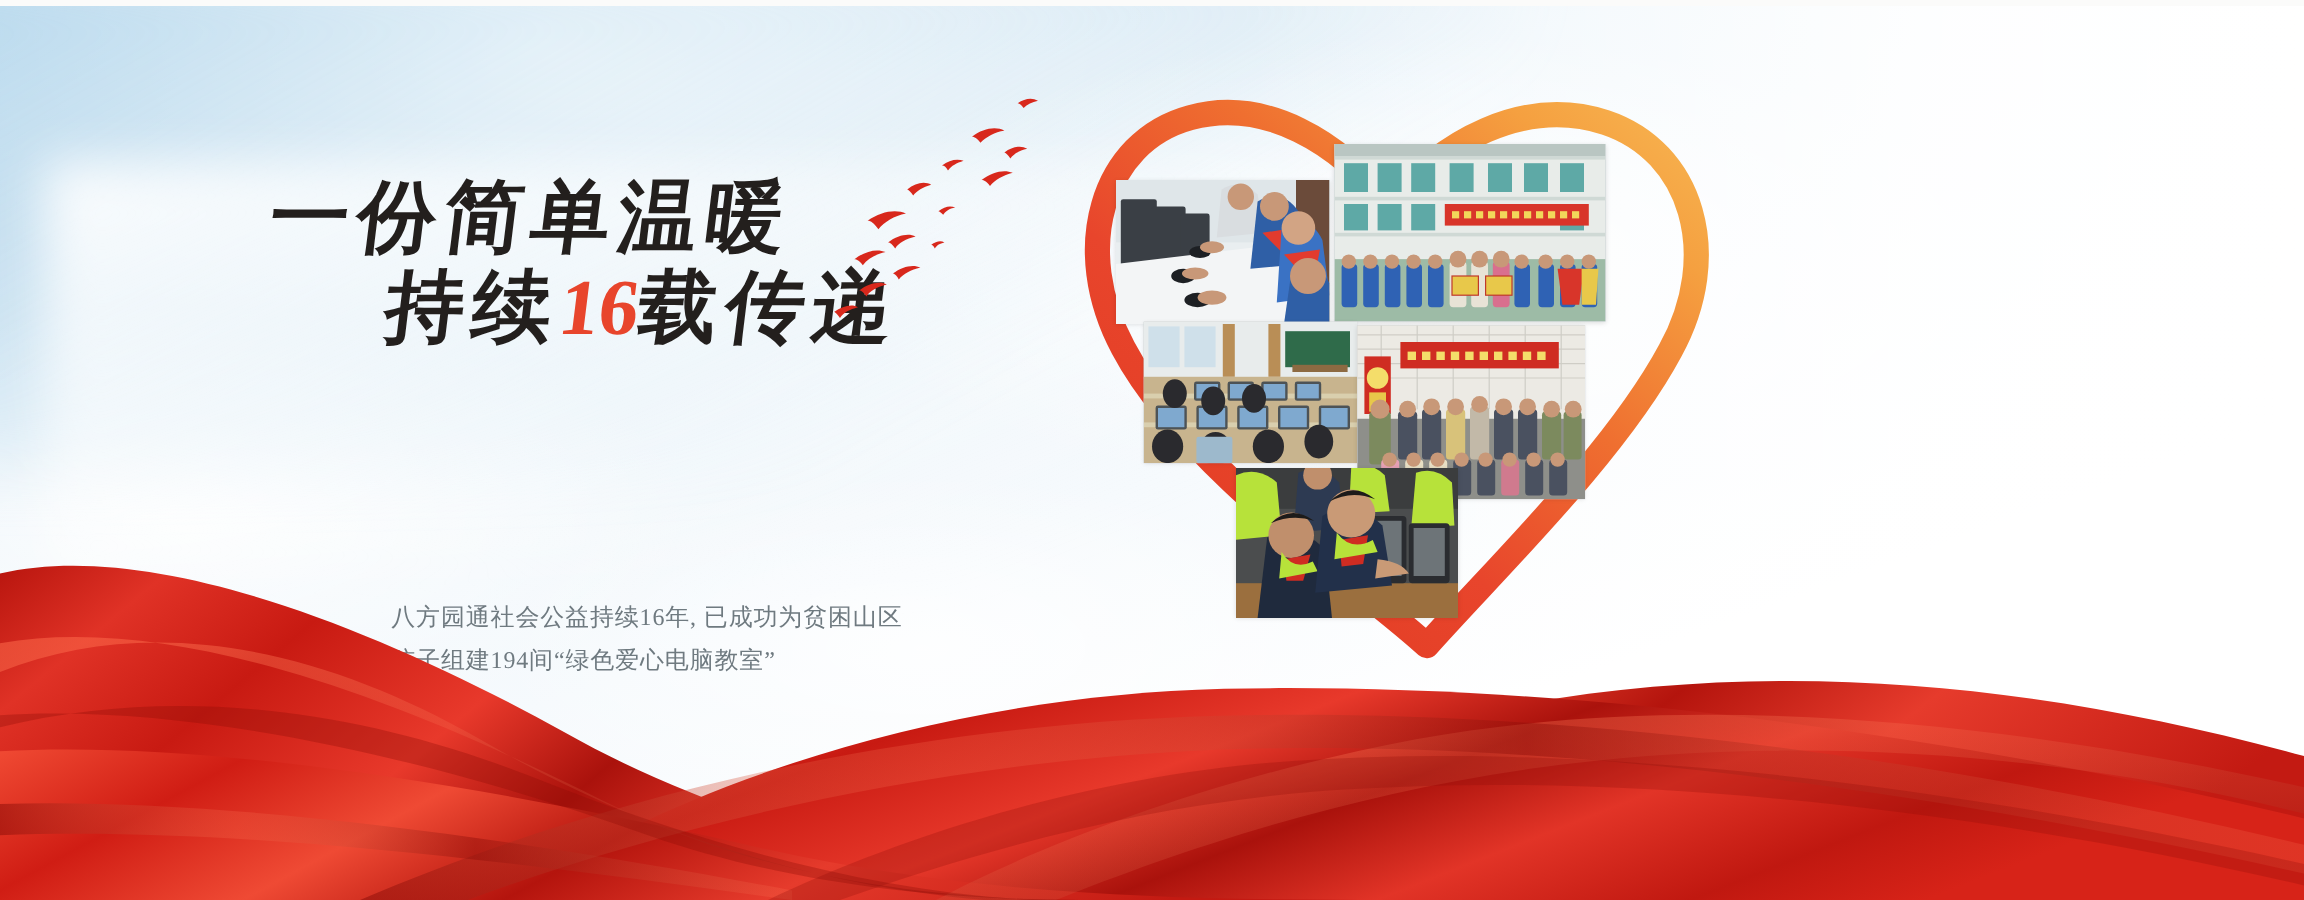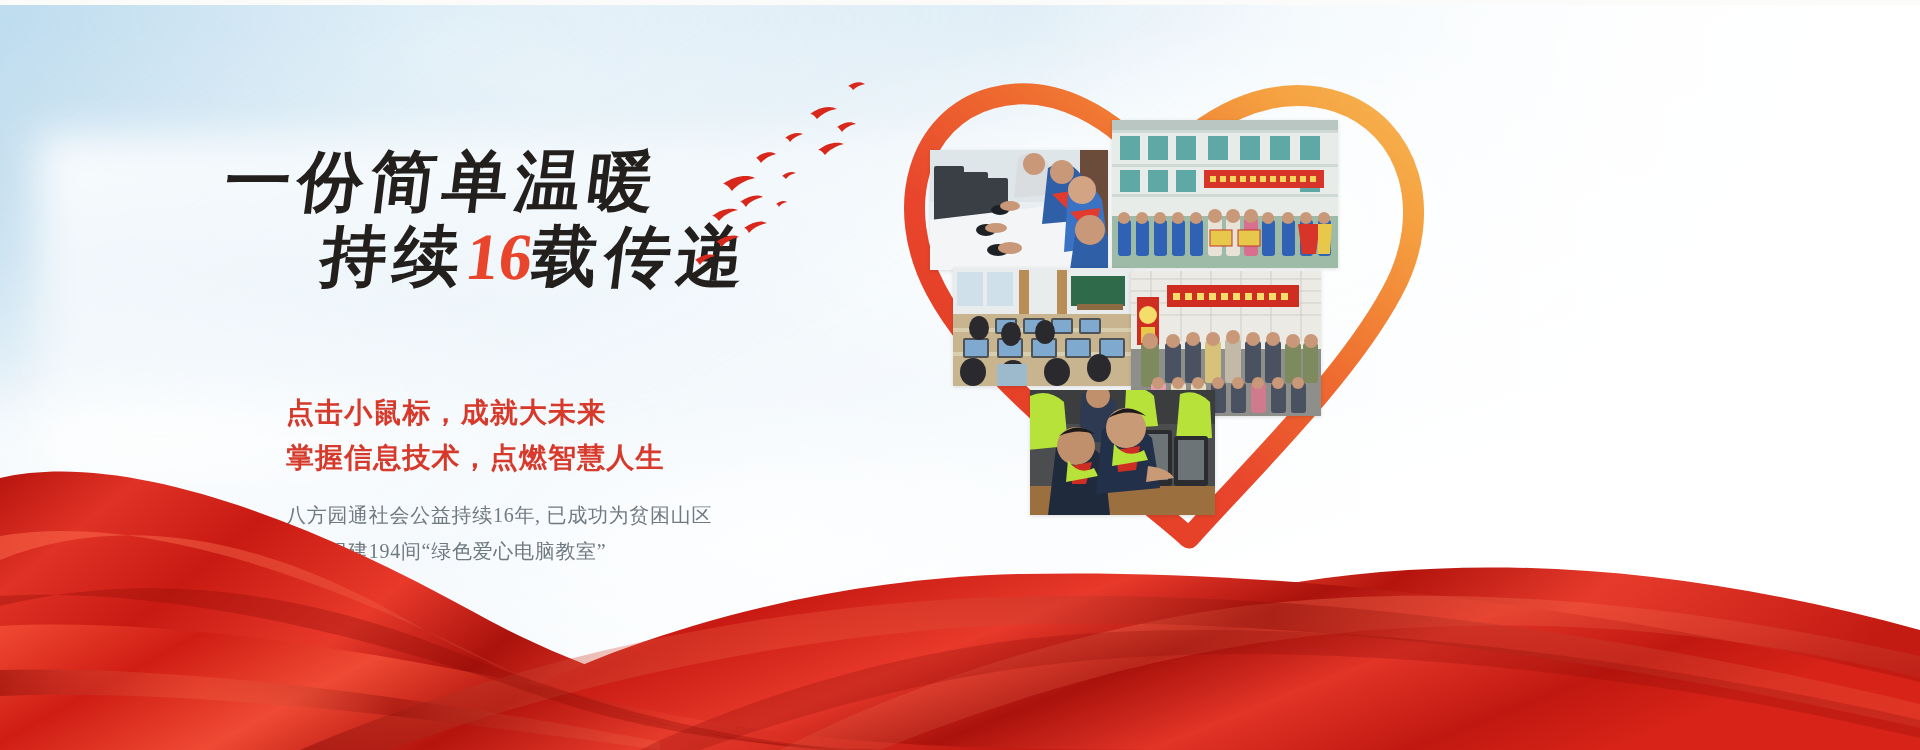--- a/index.html
+++ b/index.html
@@ -57,21 +57,21 @@
   .sub-line {
     font-family:"Liberation Sans", sans-serif;
     font-size:28px; font-weight:bold; color:#d7392b;
     letter-spacing:.04em; line-height:1.62; white-space:nowrap;
   }
 
   .body-copy { position:absolute; left:286px; top:498px; }
   .body-line {
     font-family:"Liberation Serif", serif;
     font-size:20px; color:#6f7a80; letter-spacing:.035em;
-    line-height:1.78; white-space:nowrap;
+    line-height:1.78; white-space:nowrap;margin-left:40px;
   }
 
   
   .birds { position:absolute; left:690px; top:80px; width:230px; height:220px; }
 
   
   .heart-wrap { position:absolute; left:840px; top:40px; width:700px; height:520px; }
   .heart-svg  { position:absolute; inset:0; }
 
   .collage { position:absolute; inset:0; }
@@ -109,24 +109,20 @@
   <div class="sky-right-fade"></div>
   <div class="top-edge"></div>
 
   <div class="copy">
 
     <div class="headline">
       <div class="hl-line hl1">一份简单温暖</div>
       <div class="hl-line hl2"><span>持续</span><span class="hl-num">16</span><span>载传递</span></div>
     </div>
 
-    <div class="sub">
-      <div class="sub-line">点击小鼠标，成就大未来</div>
-      <div class="sub-line">掌握信息技术，点燃智慧人生</div>
-    </div>
 
     <div class="body-copy">
       <div class="body-line">八方园通社会公益持续16年, 已成功为贫困山区</div>
       <div class="body-line">孩子组建194间“绿色爱心电脑教室”</div>
     </div>
 
   </div>
 
   <div class="birds">
     <svg width="230" height="220" viewBox="0 0 230 220">

